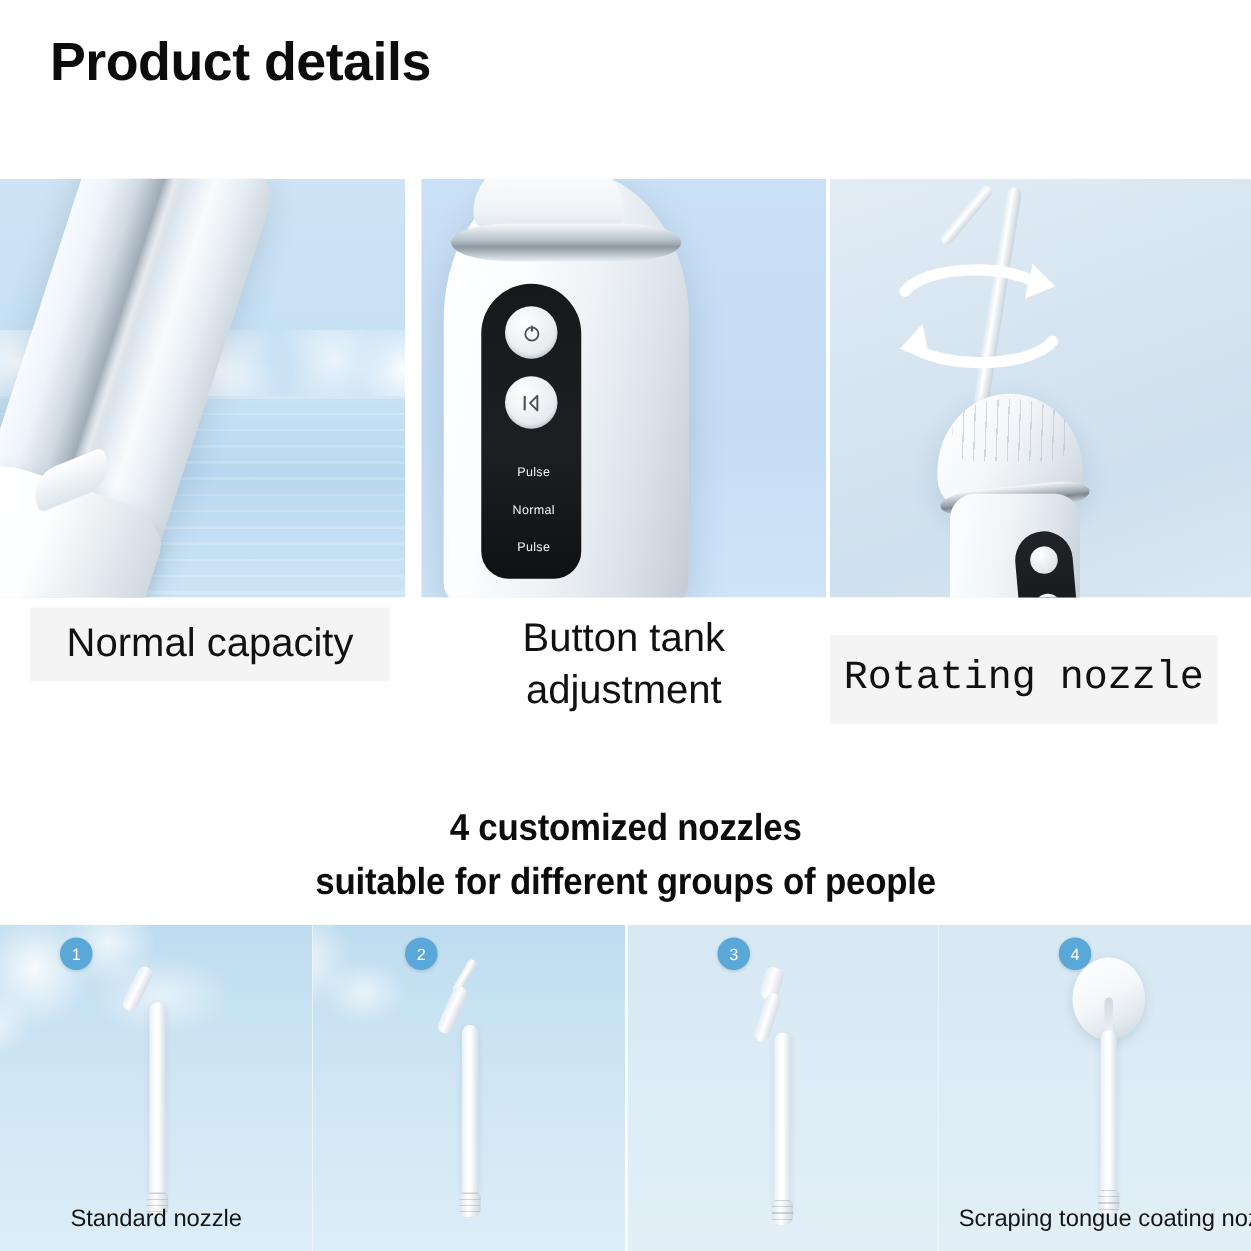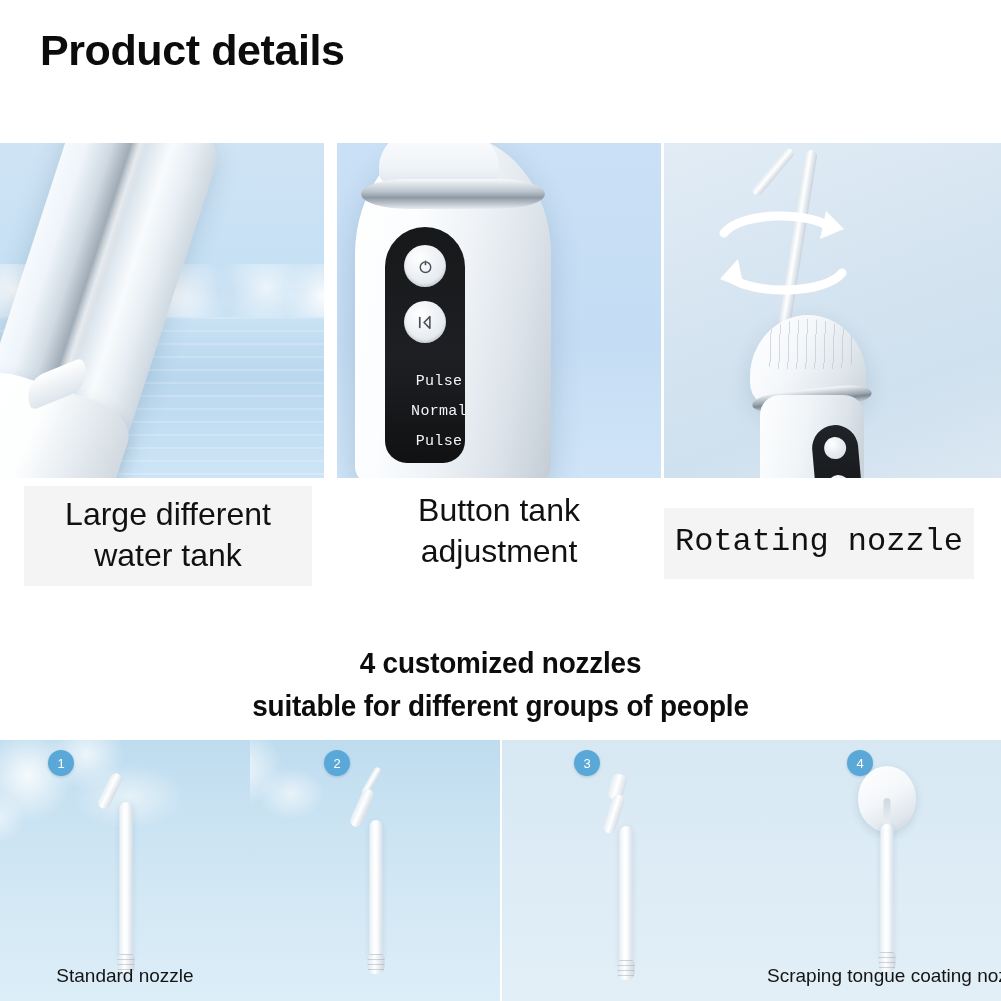--- a/index.html
+++ b/index.html
@@ -100,22 +100,22 @@
   .btn-rnd{
     position:absolute;left:50%;transform:translateX(-50%);
     width:42px;height:42px;border-radius:50%;
     background:radial-gradient(circle at 38% 32%,#ffffff,#e6ebf0 66%,#c8d0d8);
     box-shadow:inset 0 -2px 3px rgba(0,0,0,.12);
     display:flex;align-items:center;justify-content:center;
   }
   .btn-power{top:18px;}
   .btn-mode{top:74px;}
   .ctrl-label{
-    position:absolute;left:14px;width:100%;text-align:center;
-    color:#f2f4f6;font-size:15px;letter-spacing:.3px;font-family:Liberation Mono, monospace;
+    position:absolute;left:2px;width:100%;text-align:center;
+    color:#f2f4f6;font-size:10px;letter-spacing:.3px;
   }
   .lb1{top:146px;} .lb2{top:176px;text-align:center;} .lb3{top:206px;}
 
   
   .p3 .bg{position:absolute;inset:0;background:linear-gradient(160deg,#e2ecf5 0%,#d6e5f1 40%,#cfe0ee 72%,#dbe8f3 100%);}
   .rn-tip{
     position:absolute;left:128px;top:6px;width:12px;height:178px;
     border-radius:8px;transform:rotate(9deg);
     background:linear-gradient(90deg,#dfe7ee,#ffffff 40%,#c9d3dc);
   }
@@ -315,22 +315,21 @@
       <div class="rn-band"></div>
       <div class="rn-body"></div>
       <div class="rn-ctrl">
         <i></i>
         <i></i>
       </div>
     </div>
   </div>
 
   <div class="cap cap1">
-    <div>Large different</div>
-    <div>water tank</div>
+    <div>Normal capacity</div>
   </div>
   <div class="cap cap2">
     <div>Button tank</div>
     <div>adjustment</div>
   </div>
   <div class="cap cap3">
     <div>Rotating nozzle</div>
   </div>
 
   <div class="headline">

